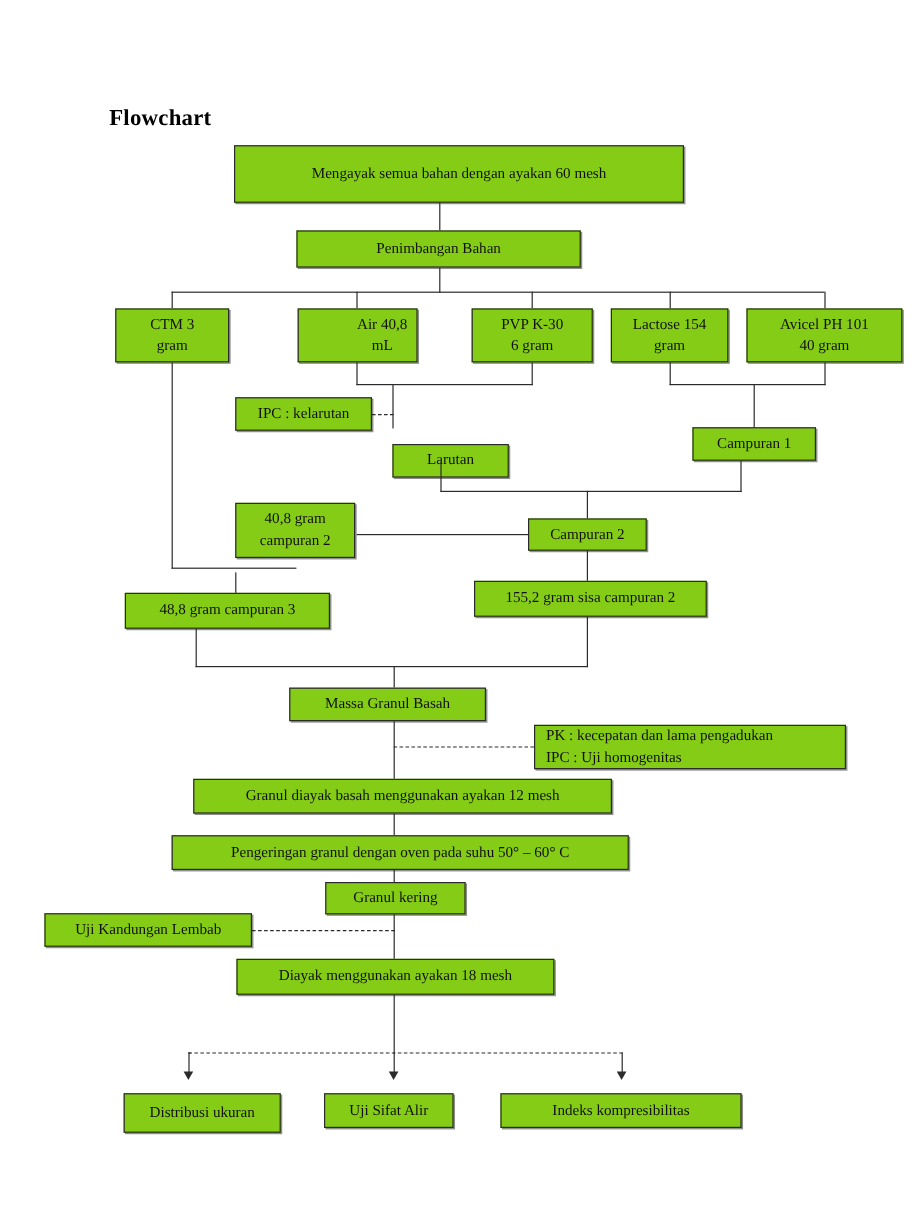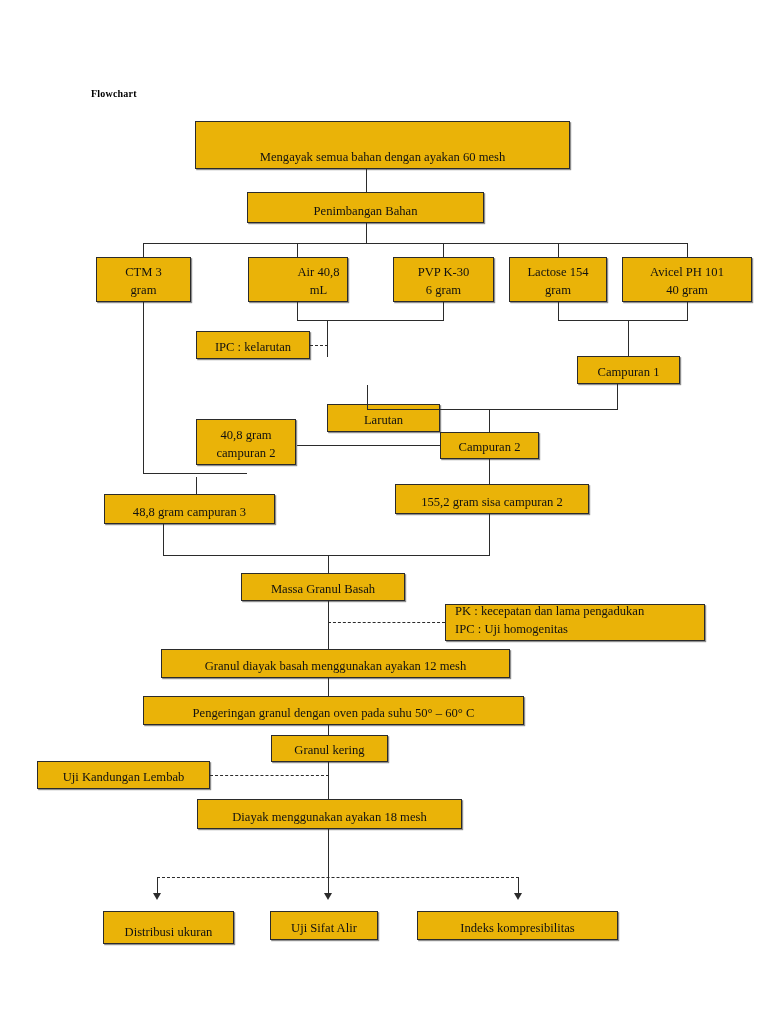--- a/index.html
+++ b/index.html
@@ -17,32 +17,32 @@
     width: 768px;
     height: 1024px;
     background: #ffffff;
     overflow: hidden;
   }
   #chart-title {
     position: absolute;
     left: 91px;
     top: 88px;
     font-family: "Liberation Serif", serif;
-    font-size: 10px;
+    font-size: 19px;
     font-weight: bold;
     letter-spacing: 0.2px;
     white-space: nowrap;
   }
   .node {
     position: absolute;
     box-sizing: border-box;
     border: 1px solid #2b2b2b;
-    background: #eab308;
+    background: #84cc16;
     display: flex;
-    align-items: flex-end;
+    align-items: center;
     justify-content: center;
     text-align: center;
     font-family: "Liberation Serif", serif;
     font-size: 12.6px;
     line-height: 1.42;
     color: #111111;
     padding: 1px 4px;
     box-shadow: 1.2px 1.2px 0 0 #8e8e8e;
   }
   .node.left-align {
@@ -147,21 +147,21 @@
   <div class="ln h" style="left:297px; top:320px; width:147px;"></div>
   <div class="ln v" style="left:327px; top:320px; height:37px;"></div>
 
   <div class="node" style="left:196px; top:331px; width:114px; height:28px;">
     <div class="lines">
         <span>IPC : kelarutan</span>
       </div>
   </div>
   <div class="dash-h" style="left:310px; top:345px; width:18px;"></div>
 
-  <div class="node" style="left:327px; top:370px; width:113px; height:28px;margin-top:34px;">
+  <div class="node" style="left:327px; top:370px; width:97px; height:28px;">
     <div class="lines">
         <span>Larutan</span>
       </div>
   </div>
 
   <div class="ln v" style="left:558px; top:302px; height:19px;"></div>
   <div class="ln v" style="left:687px; top:302px; height:19px;"></div>
   <div class="ln h" style="left:558px; top:320px; width:130px;"></div>
   <div class="ln v" style="left:628px; top:320px; height:37px;"></div>
 

